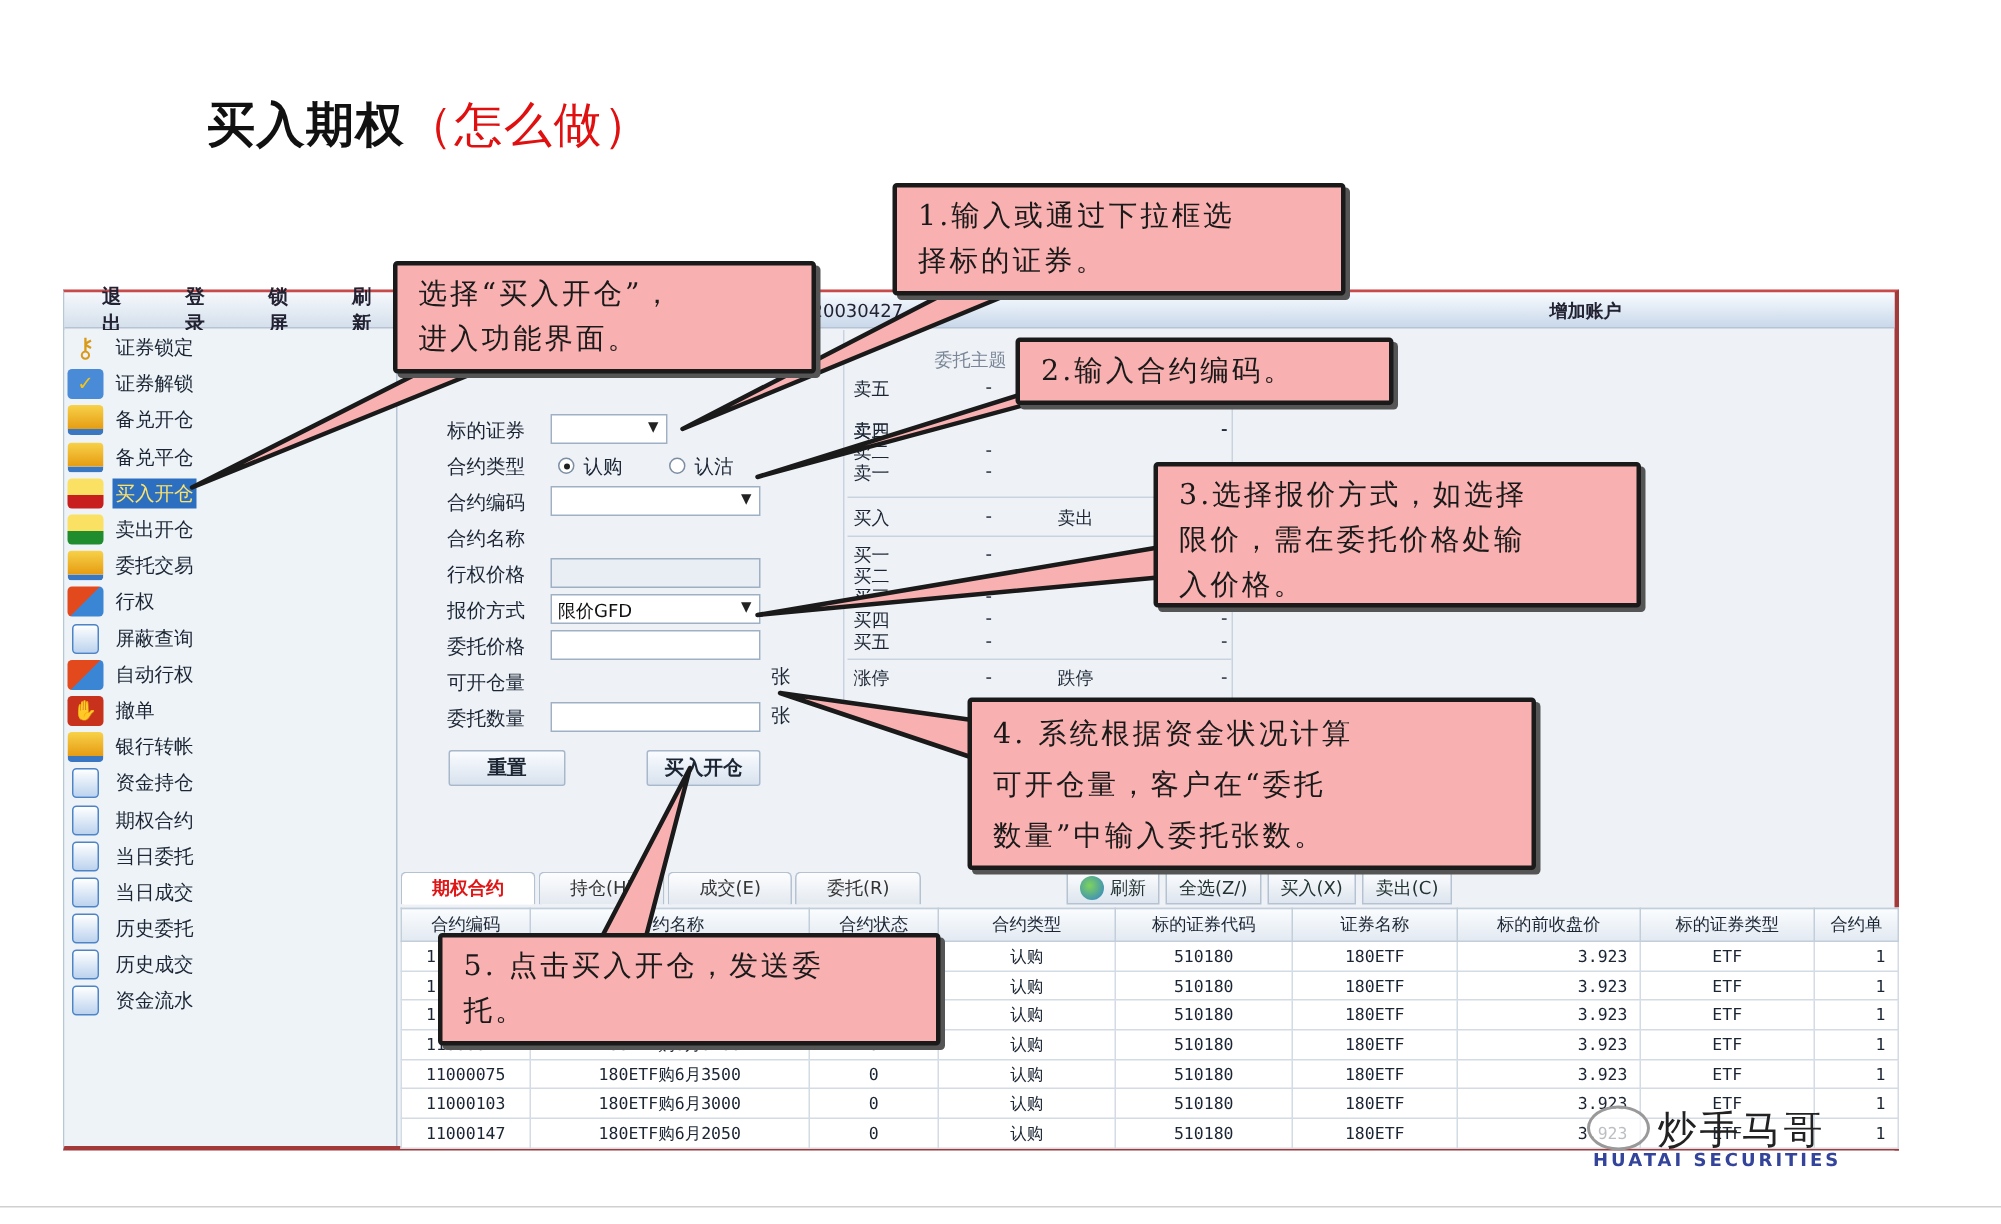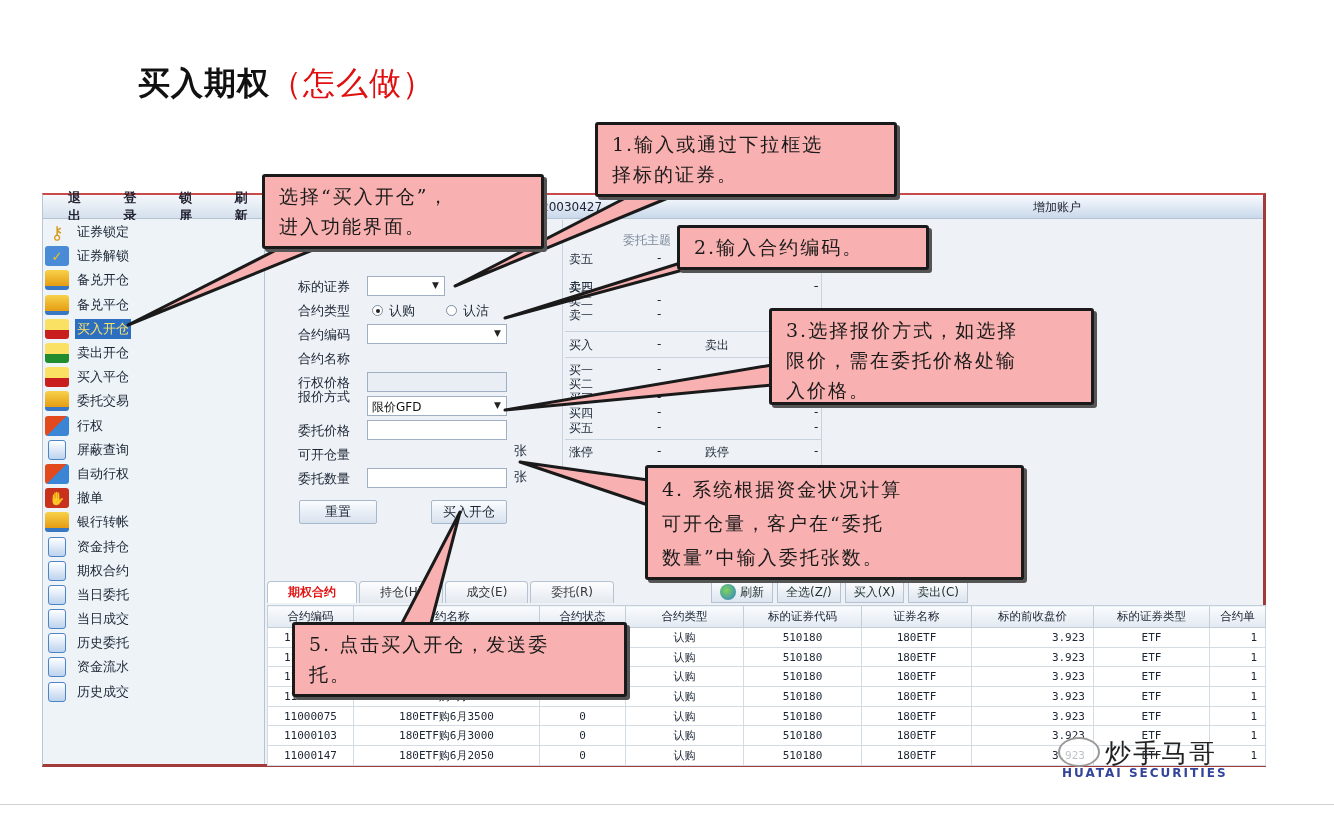--- a/index.html
+++ b/index.html
@@ -26,21 +26,21 @@
     border-bottom: 1px solid #b6c3d3;
   }
   .menubar span { padding: 0 13px; margin-left: 12px; }
   .account-bar {
     position: absolute; left: 222px; top: 0; right: 0; height: 24px;
     background: linear-gradient(#f8fbff, #c9d8ea);
     border-bottom: 1px solid #b6c3d3;
     font-size: 12px; color: #223;
   }
   .account-bar .acct-id { position: absolute; left: 276px; top: 5px; text-align: right; }
-  .account-bar .acct-title { position: absolute; left: 768px; top: 4px; font-weight: normal; }
+  .account-bar .acct-title { position: absolute; left: 768px; top: 4px; font-weight: bold; }
 
   .sidebar {
     position: absolute; left: 0; top: 25px; width: 222px; bottom: 0;
     background: #eef3f8; border-right: 1px solid #b5c3d4;
   }
   .nav-item {
     height: 24.2px; display: flex; align-items: center; padding-left: 2px;
     font-size: 13px; color: #1b2533; cursor: pointer;
   }
   .nav-item .ico {
@@ -65,21 +65,21 @@
     position: absolute; height: 20px; background: #fff; border: 1px solid #9fb0c4;
     font-size: 12px; padding: 2px 4px; color: #111;
   }
   .field.disabled { background: #e9eef4; }
   .dd-arrow { position: absolute; right: 5px; top: 3px; font-size: 9px; color: #222; }
   .radio { display: inline-block; width: 11px; height: 11px; border-radius: 50%; border: 1px solid #7d8ea3; background:#fff; vertical-align: -1px; margin-right: 6px; position: relative; }
   .radio.on::after { content: ""; position: absolute; left: 3px; top: 3px; width: 4px; height: 4px; border-radius: 50%; background: #222; }
   .btn {
     position: absolute; height: 24px; font-size: 13px; color: #1b2533;
     background: linear-gradient(#fafcff, #d8e2ee); border: 1px solid #a8b8cc; border-radius: 2px;
-    display: flex; align-items: center; justify-content: center; cursor: pointer;
+    display: flex; align-items: center; justify-content: center; cursor: pointer; font-weight: bold;
   }
 
   
   .quote {
     position: absolute; left: 519px; top: 25px; width: 262px; height: 252px;
     border-left: 1px solid #c9d3df;
   }
   .quote-tabs { position: absolute; left: 0; top: 12px; font-size: 12px; color: #7a8696; }
   .q-row { position: absolute; left: 6px; font-size: 12px; color: #1b2533; width: 250px; height: 14px; }
   .q-row .dash1 { position: absolute; left: 88px; }
@@ -177,24 +177,20 @@
       </div>
     <div class="nav-item active">
         <span class="ico buy"></span>
         <span class="lbl">买入开仓</span>
       </div>
     <div class="nav-item">
         <span class="ico sell"></span>
         <span class="lbl">卖出开仓</span>
       </div>
     <div class="nav-item">
-        <span class="ico buy"></span>
-        <span class="lbl">买入平仓</span>
-      </div>
-    <div class="nav-item">
         <span class="ico arrow"></span>
         <span class="lbl">委托交易</span>
       </div>
     <div class="nav-item">
         <span class="ico exer"></span>
         <span class="lbl">行权</span>
       </div>
     <div class="nav-item">
         <span class="ico doc"></span>
         <span class="lbl">屏蔽查询</span>
@@ -226,45 +222,45 @@
     <div class="nav-item">
         <span class="ico doc"></span>
         <span class="lbl">当日成交</span>
       </div>
     <div class="nav-item">
         <span class="ico doc"></span>
         <span class="lbl">历史委托</span>
       </div>
     <div class="nav-item">
         <span class="ico doc"></span>
+        <span class="lbl">历史成交</span>
+      </div>
+    <div class="nav-item">
+        <span class="ico doc"></span>
         <span class="lbl">资金流水</span>
-      </div>
-    <div class="nav-item">
-        <span class="ico doc"></span>
-        <span class="lbl">历史成交</span>
       </div>
   </div>
 
   <div class="form-area">
     <span class="form-row" style="top:58px">标的证券</span>
     <div class="field" style="left:101px;top:56px;width:78px"><span></span><span class="dd-arrow">▼</span></div>
 
     <span class="form-row" style="top:82px">合约类型</span>
     <span class="form-row" style="top:82px;left:106px"><span class="radio on"></span><span>认购</span></span>
     <span class="form-row" style="top:82px;left:180px"><span class="radio"></span><span>认沽</span></span>
 
     <span class="form-row" style="top:106px">合约编码</span>
     <div class="field" style="left:101px;top:104px;width:140px"><span></span><span class="dd-arrow">▼</span></div>
 
     <span class="form-row" style="top:130px">合约名称</span>
 
     <span class="form-row" style="top:154px">行权价格</span>
     <div class="field disabled" style="left:101px;top:152px;width:140px"></div>
 
-    <span class="form-row" style="top:168px">报价方式</span>
+    <span class="form-row" style="top:178px">报价方式</span>
     <div class="field" style="left:101px;top:176px;width:140px"><span>限价GFD</span><span class="dd-arrow">▼</span></div>
 
     <span class="form-row" style="top:202px">委托价格</span>
     <div class="field" style="left:101px;top:200px;width:140px"></div>
 
     <span class="form-row" style="top:226px">可开仓量</span>
     <span class="form-row" style="top:222px;left:248px">张</span>
 
     <span class="form-row" style="top:250px">委托数量</span>
     <div class="field" style="left:101px;top:248px;width:140px"></div>

